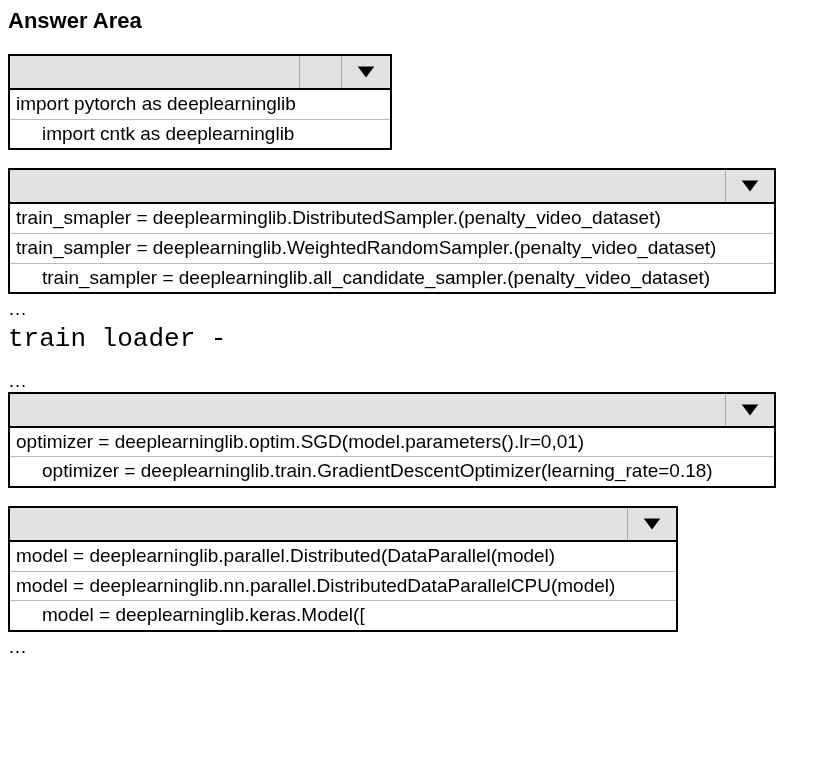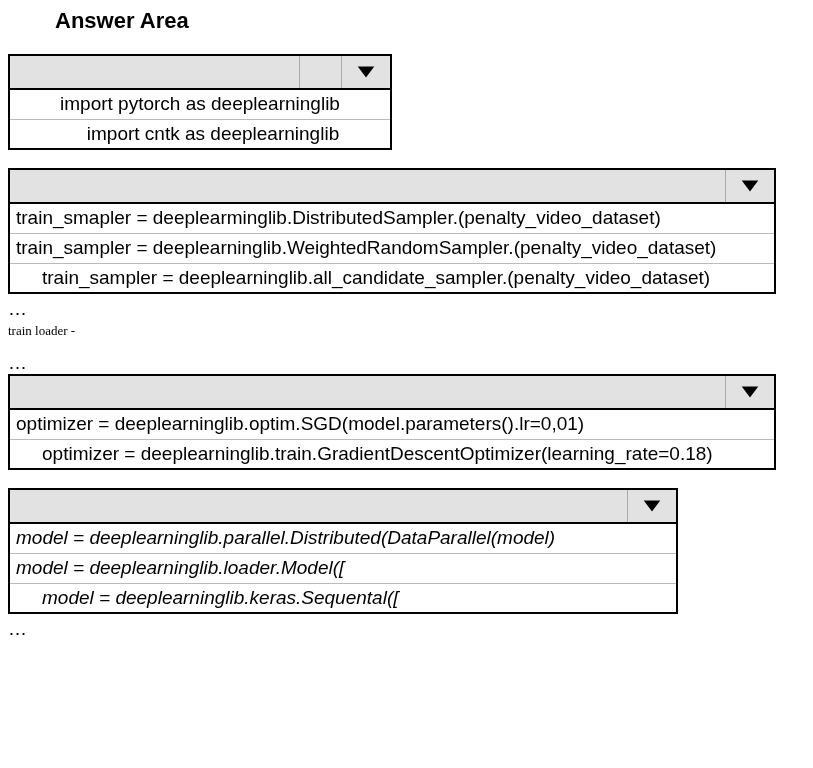--- a/index.html
+++ b/index.html
@@ -11,21 +11,20 @@
       font-family: Arial, Helvetica, sans-serif;
       font-size: 19px;
       background: #ffffff;
       padding: 8px;
       width: 813px;
     }
     .heading {
       font-weight: bold;
       font-size: 22px;
       margin-bottom: 20px;
-      margin-left: 47px;
     }
     .dropdown-group {
       margin-bottom: 4px;
     }
     .dropdown-header {
       display: flex;
       align-items: stretch;
       height: 36px;
       border: 2px solid #000;
       background: #e2e2e2;
@@ -59,34 +58,34 @@
       font-size: 19px;
       line-height: 1.3;
       white-space: nowrap;
       overflow: hidden;
     }
     .option-row:last-child {
       border-bottom: none;
       padding-left: 32px;
     }
     .mono {
-      font-family: Liberation Serif, serif;
-      font-size: 13px;
+      font-family: Liberation Mono, monospace;
+      font-size: 26px;
       line-height: 1.35;
       white-space: pre;
       margin: 2px 0 12px 0;
     }
     .ellipsis {
       font-family: Arial, sans-serif;
       font-size: 19px;
     }
-    .dd-w1 { width: 384px; text-align: center; }
+    .dd-w1 { width: 384px; }
     .dd-w2 { width: 768px; }
     .dd-w3 { width: 768px; }
-    .dd-w4 { width: 670px; font-style: italic; }
+    .dd-w4 { width: 670px; }
     .spacer-lg { height: 14px; }
   </style>
 </head>
 <body>
 
 <div class="heading">Answer Area</div>
 
 <div class="dropdown-group dd-w1">
   <div class="dropdown-header">
     <div class="dropdown-header-fill"></div>
@@ -148,21 +147,21 @@
   <div class="dropdown-header">
     <div class="dropdown-header-fill"></div>
     <div class="dropdown-arrow-box">
       <svg viewBox="0 0 24 24">
           <polygon points="3,6 21,6 12,18" fill="#000"></polygon>
         </svg>
     </div>
   </div>
   <div class="option-box">
     <div class="option-row">model = deeplearninglib.parallel.Distributed(DataParallel(model)</div>
-    <div class="option-row">model = deeplearninglib.loader.Model([</div>
-    <div class="option-row">model = deeplearninglib.keras.Sequental([</div>
+    <div class="option-row">model = deeplearninglib.nn.parallel.DistributedDataParallelCPU(model)</div>
+    <div class="option-row">model = deeplearninglib.keras.Model([</div>
   </div>
 </div>
 
 <div>
   <div class="ellipsis">…</div>
 
 </div>
 
 </body></html>

